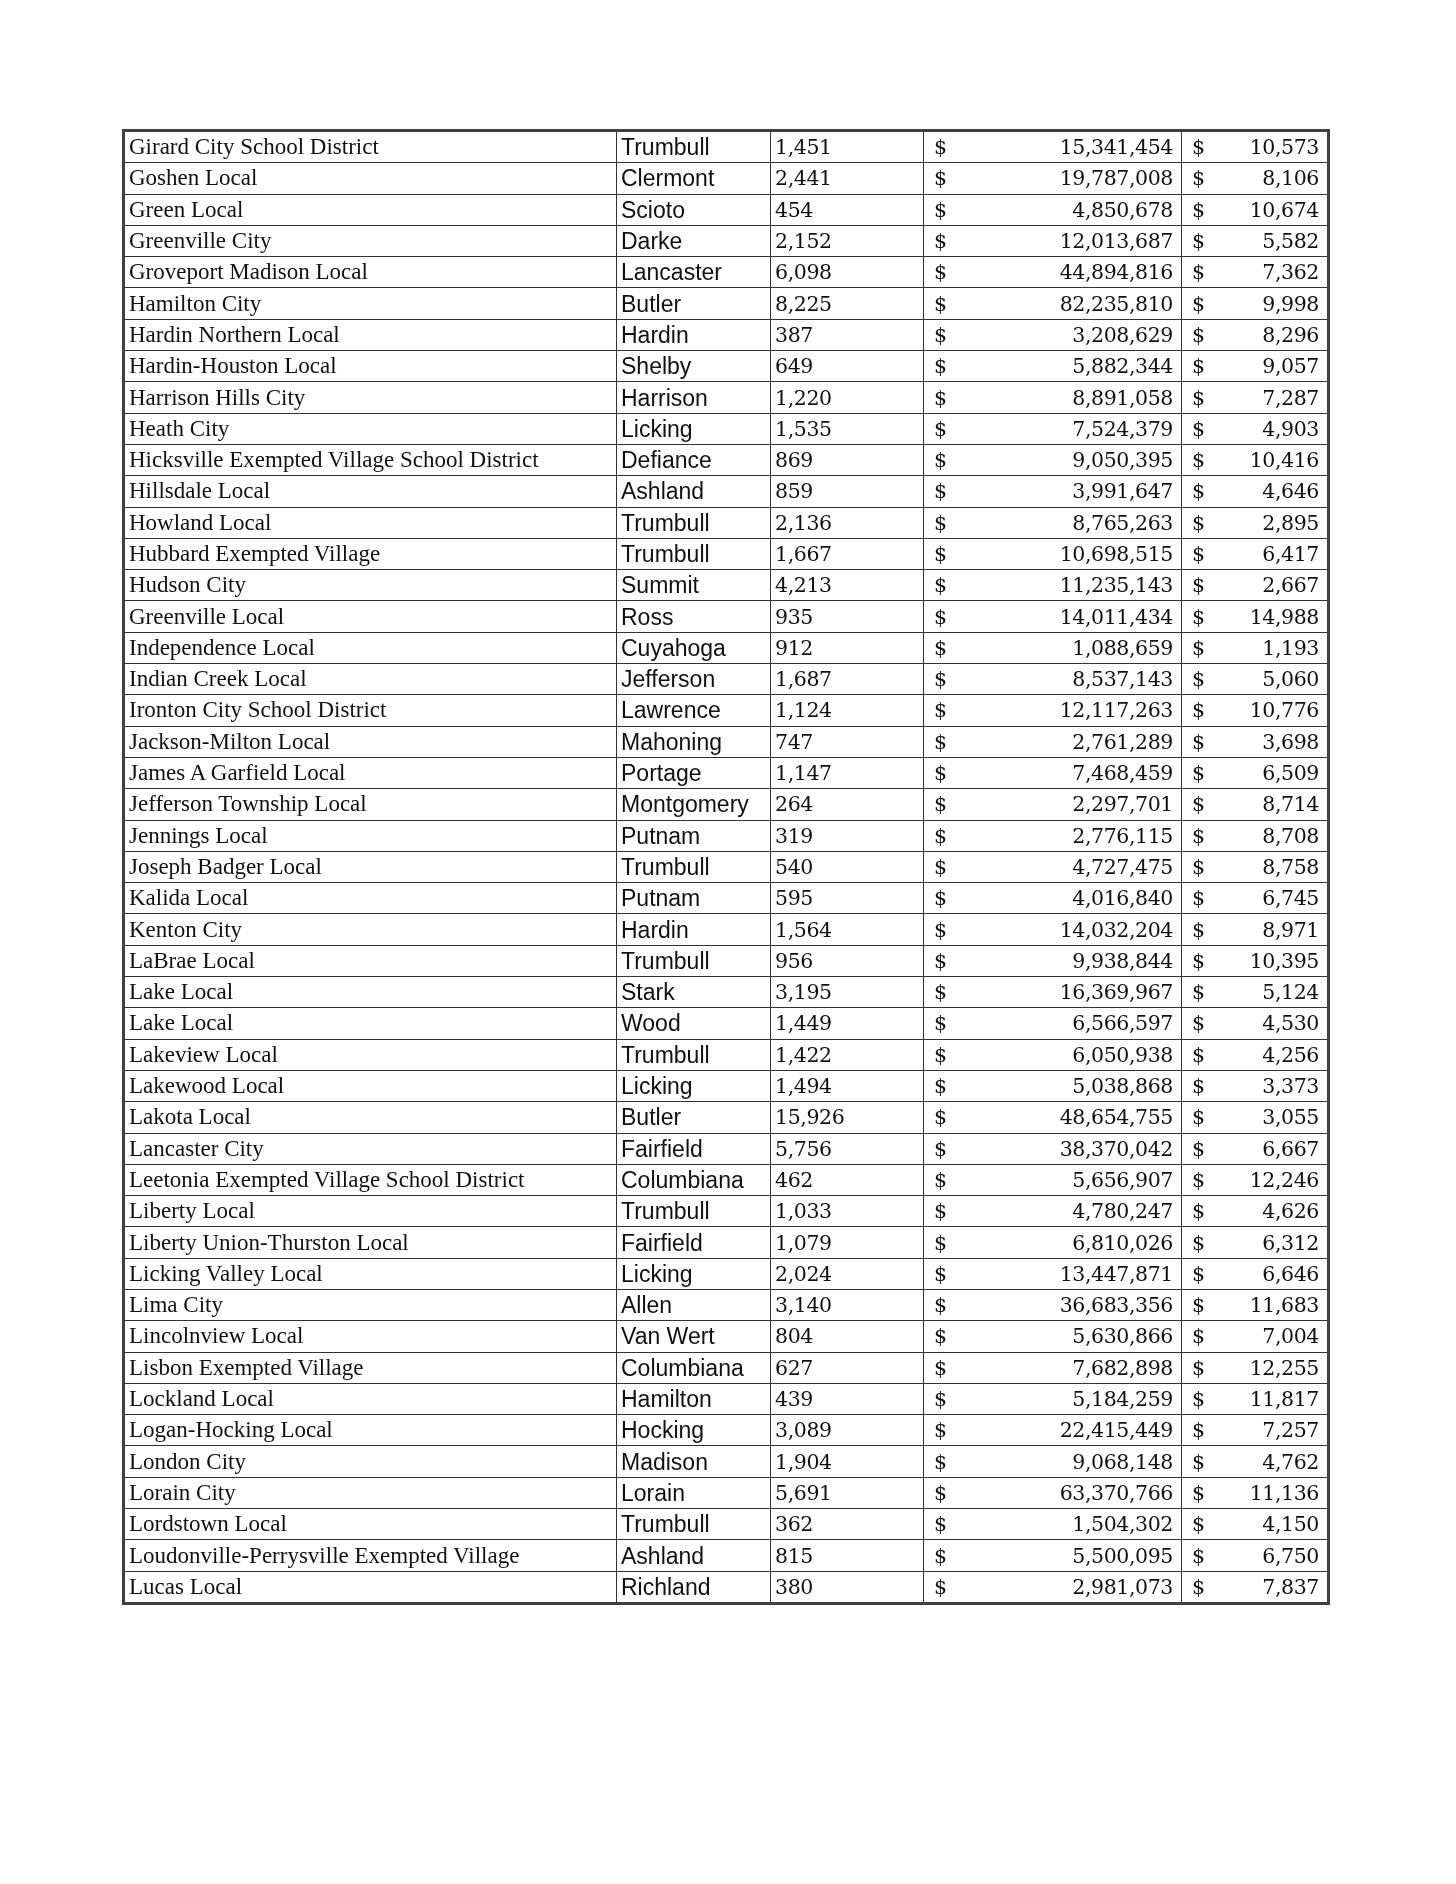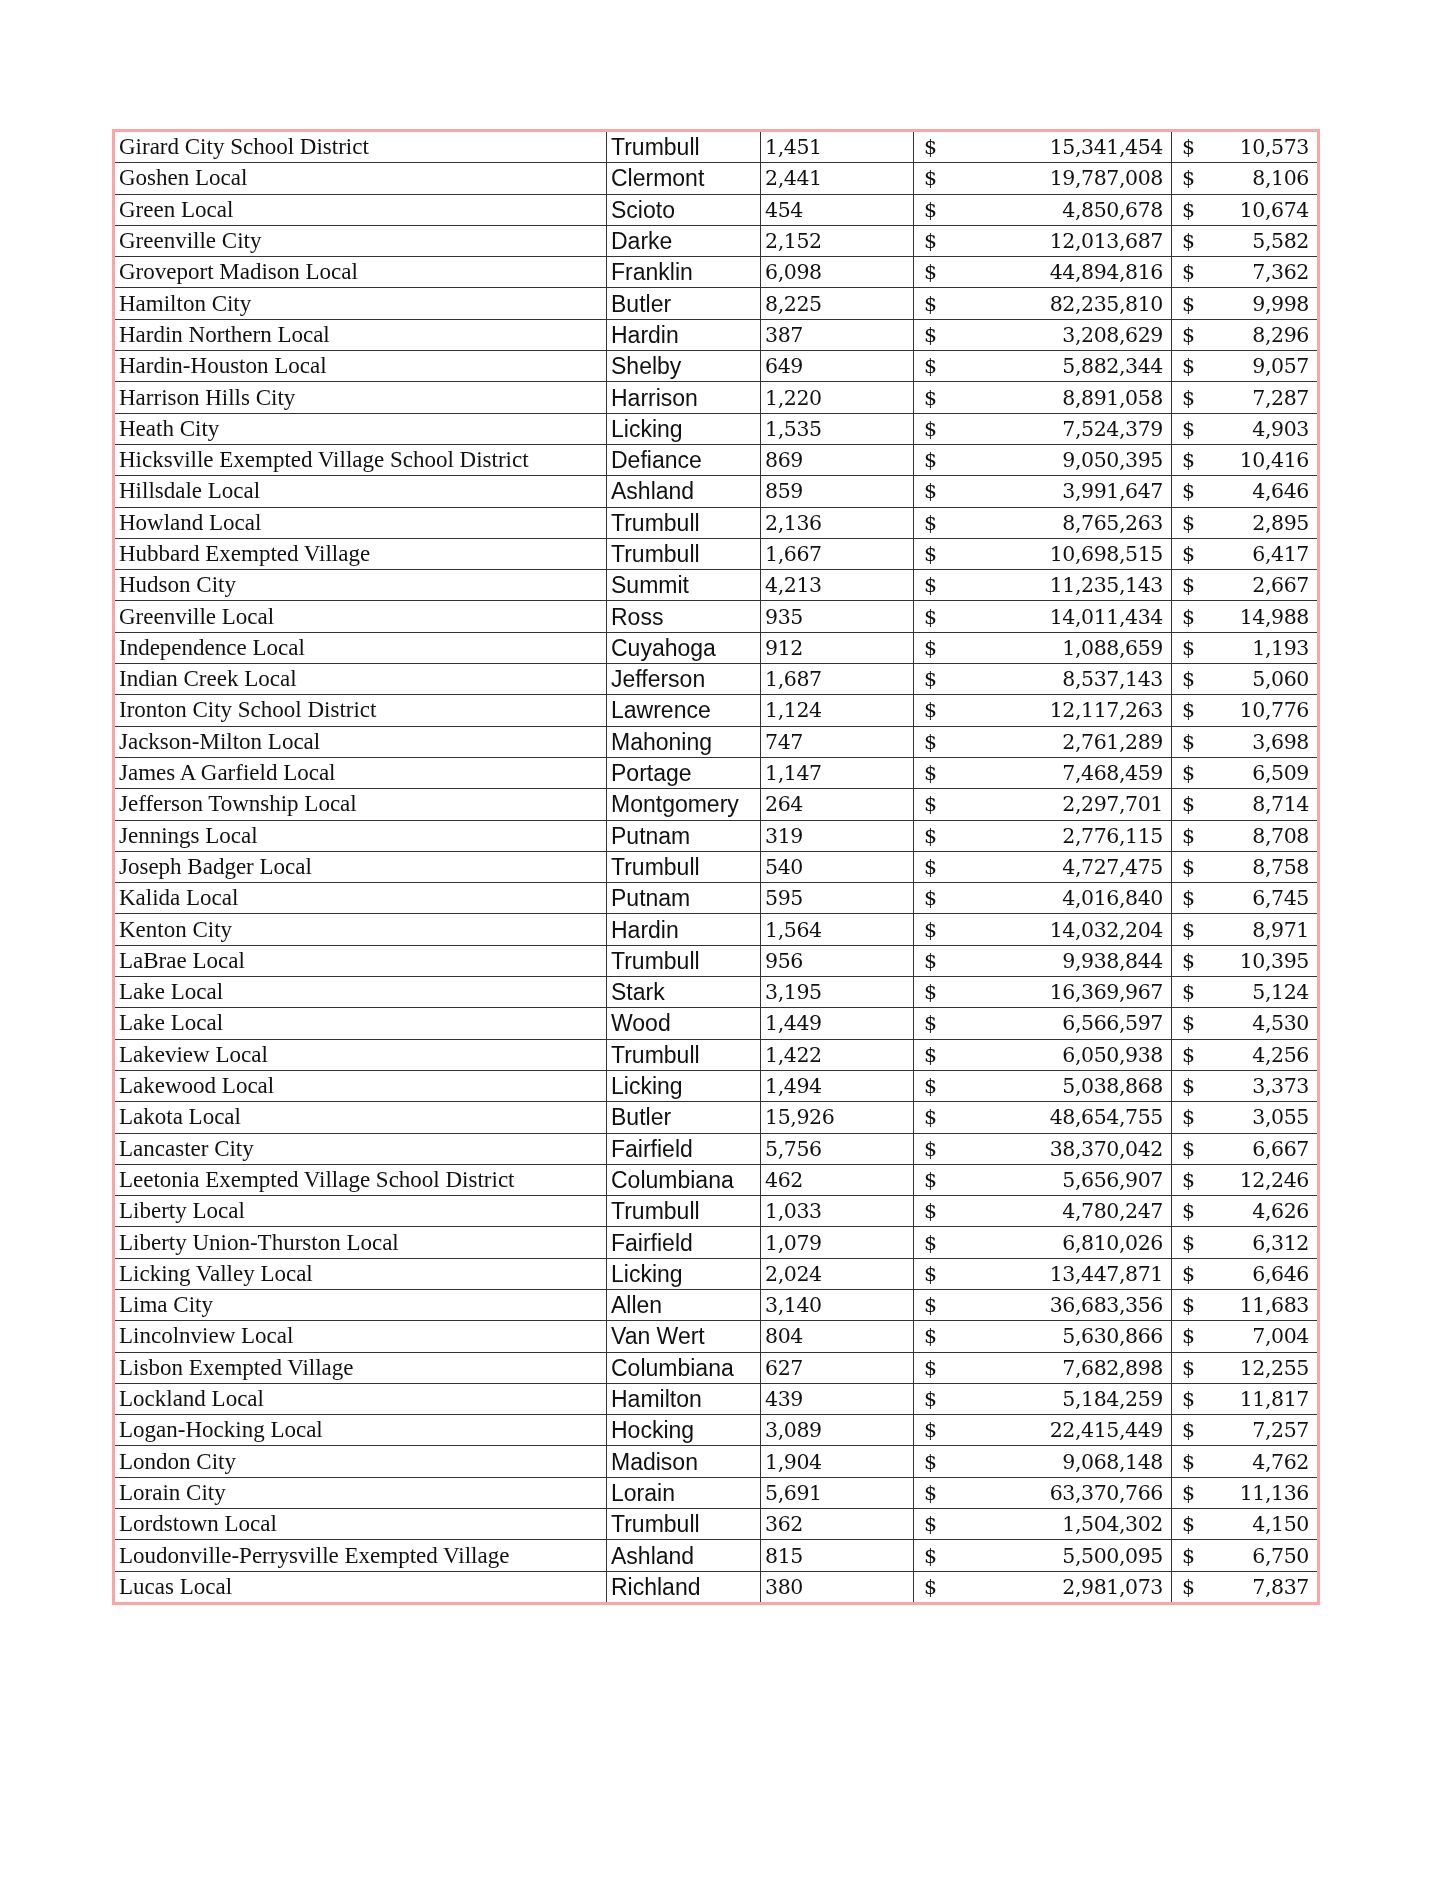--- a/index.html
+++ b/index.html
@@ -1,20 +1,20 @@
 <!DOCTYPE html>
 <html><head>
 <meta charset="utf-8">
 <style>
   html, body { margin:0; padding:0; background:#ffffff; }
   body { width:1456px; height:1884px; position:relative; overflow:hidden;
          font-family:"DejaVu Serif", "Liberation Serif", serif; color:#111; }
-  #sheet { position:absolute; left:112px; top:129px; width:1205px;
+  #sheet { position:absolute; left:122px; top:129px; width:1205px;
            border-collapse:collapse; table-layout:fixed;
-           border:3px solid #fca5a5; }
+           border:3px solid #404040; }
   #sheet td { height:30.3px; padding:0 4px; border:1.5px solid #333;
               font-size:20.5px; line-height:30px; white-space:nowrap;
               overflow:hidden; letter-spacing:-0.4px; }
   #sheet td.name { font-family:"Liberation Serif", "DejaVu Serif", serif; font-size:23px; letter-spacing:0; }
   #sheet td.county { font-family:Liberation Sans, sans-serif; font-size:23px; letter-spacing:0; }
   #sheet td.num { text-align:left; padding-right:8px; }
   #sheet td.cur { border-right:none; padding-left:10px; }
   #sheet td.amt { border-left:none; text-align:right; padding-right:8px; }
   col.c-name { width:493px; }
   col.c-county { width:154px; }
@@ -69,21 +69,21 @@
     <td class="name">Greenville City</td>
     <td class="county">Darke</td>
     <td class="num">2,152</td>
     <td class="cur">$</td>
     <td class="amt">12,013,687</td>
     <td class="cur">$</td>
     <td class="amt">5,582</td>
   </tr>
       <tr>
     <td class="name">Groveport Madison Local</td>
-    <td class="county">Franklin</td>
+    <td class="county">Lancaster</td>
     <td class="num">6,098</td>
     <td class="cur">$</td>
     <td class="amt">44,894,816</td>
     <td class="cur">$</td>
     <td class="amt">7,362</td>
   </tr>
       <tr>
     <td class="name">Hamilton City</td>
     <td class="county">Butler</td>
     <td class="num">8,225</td>

